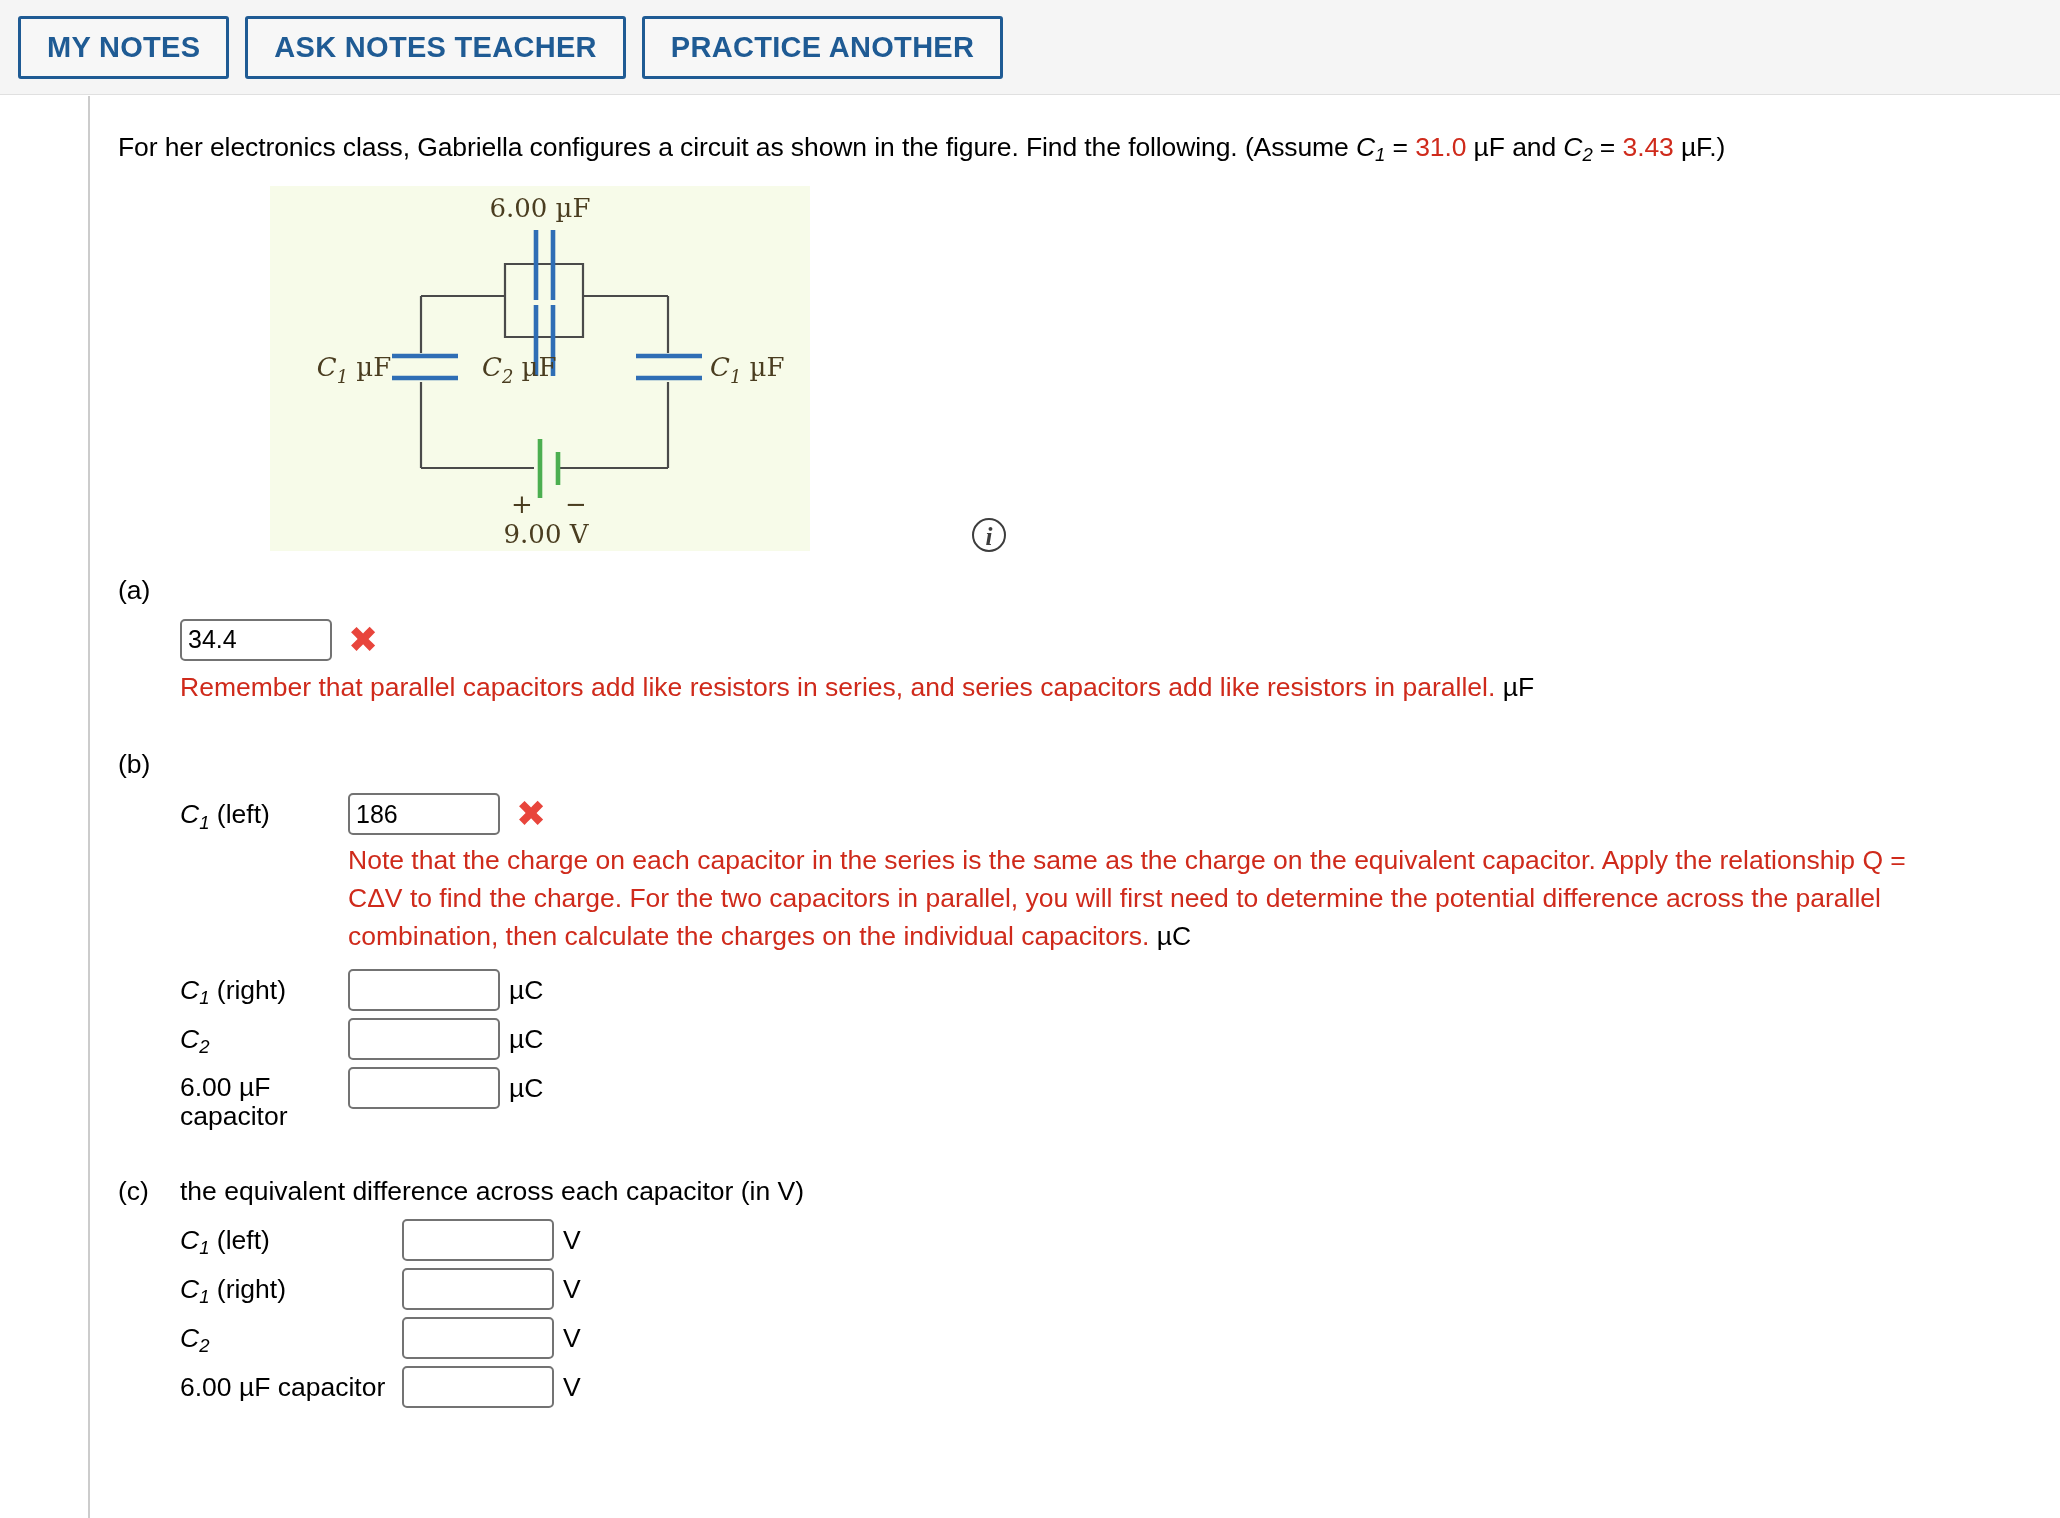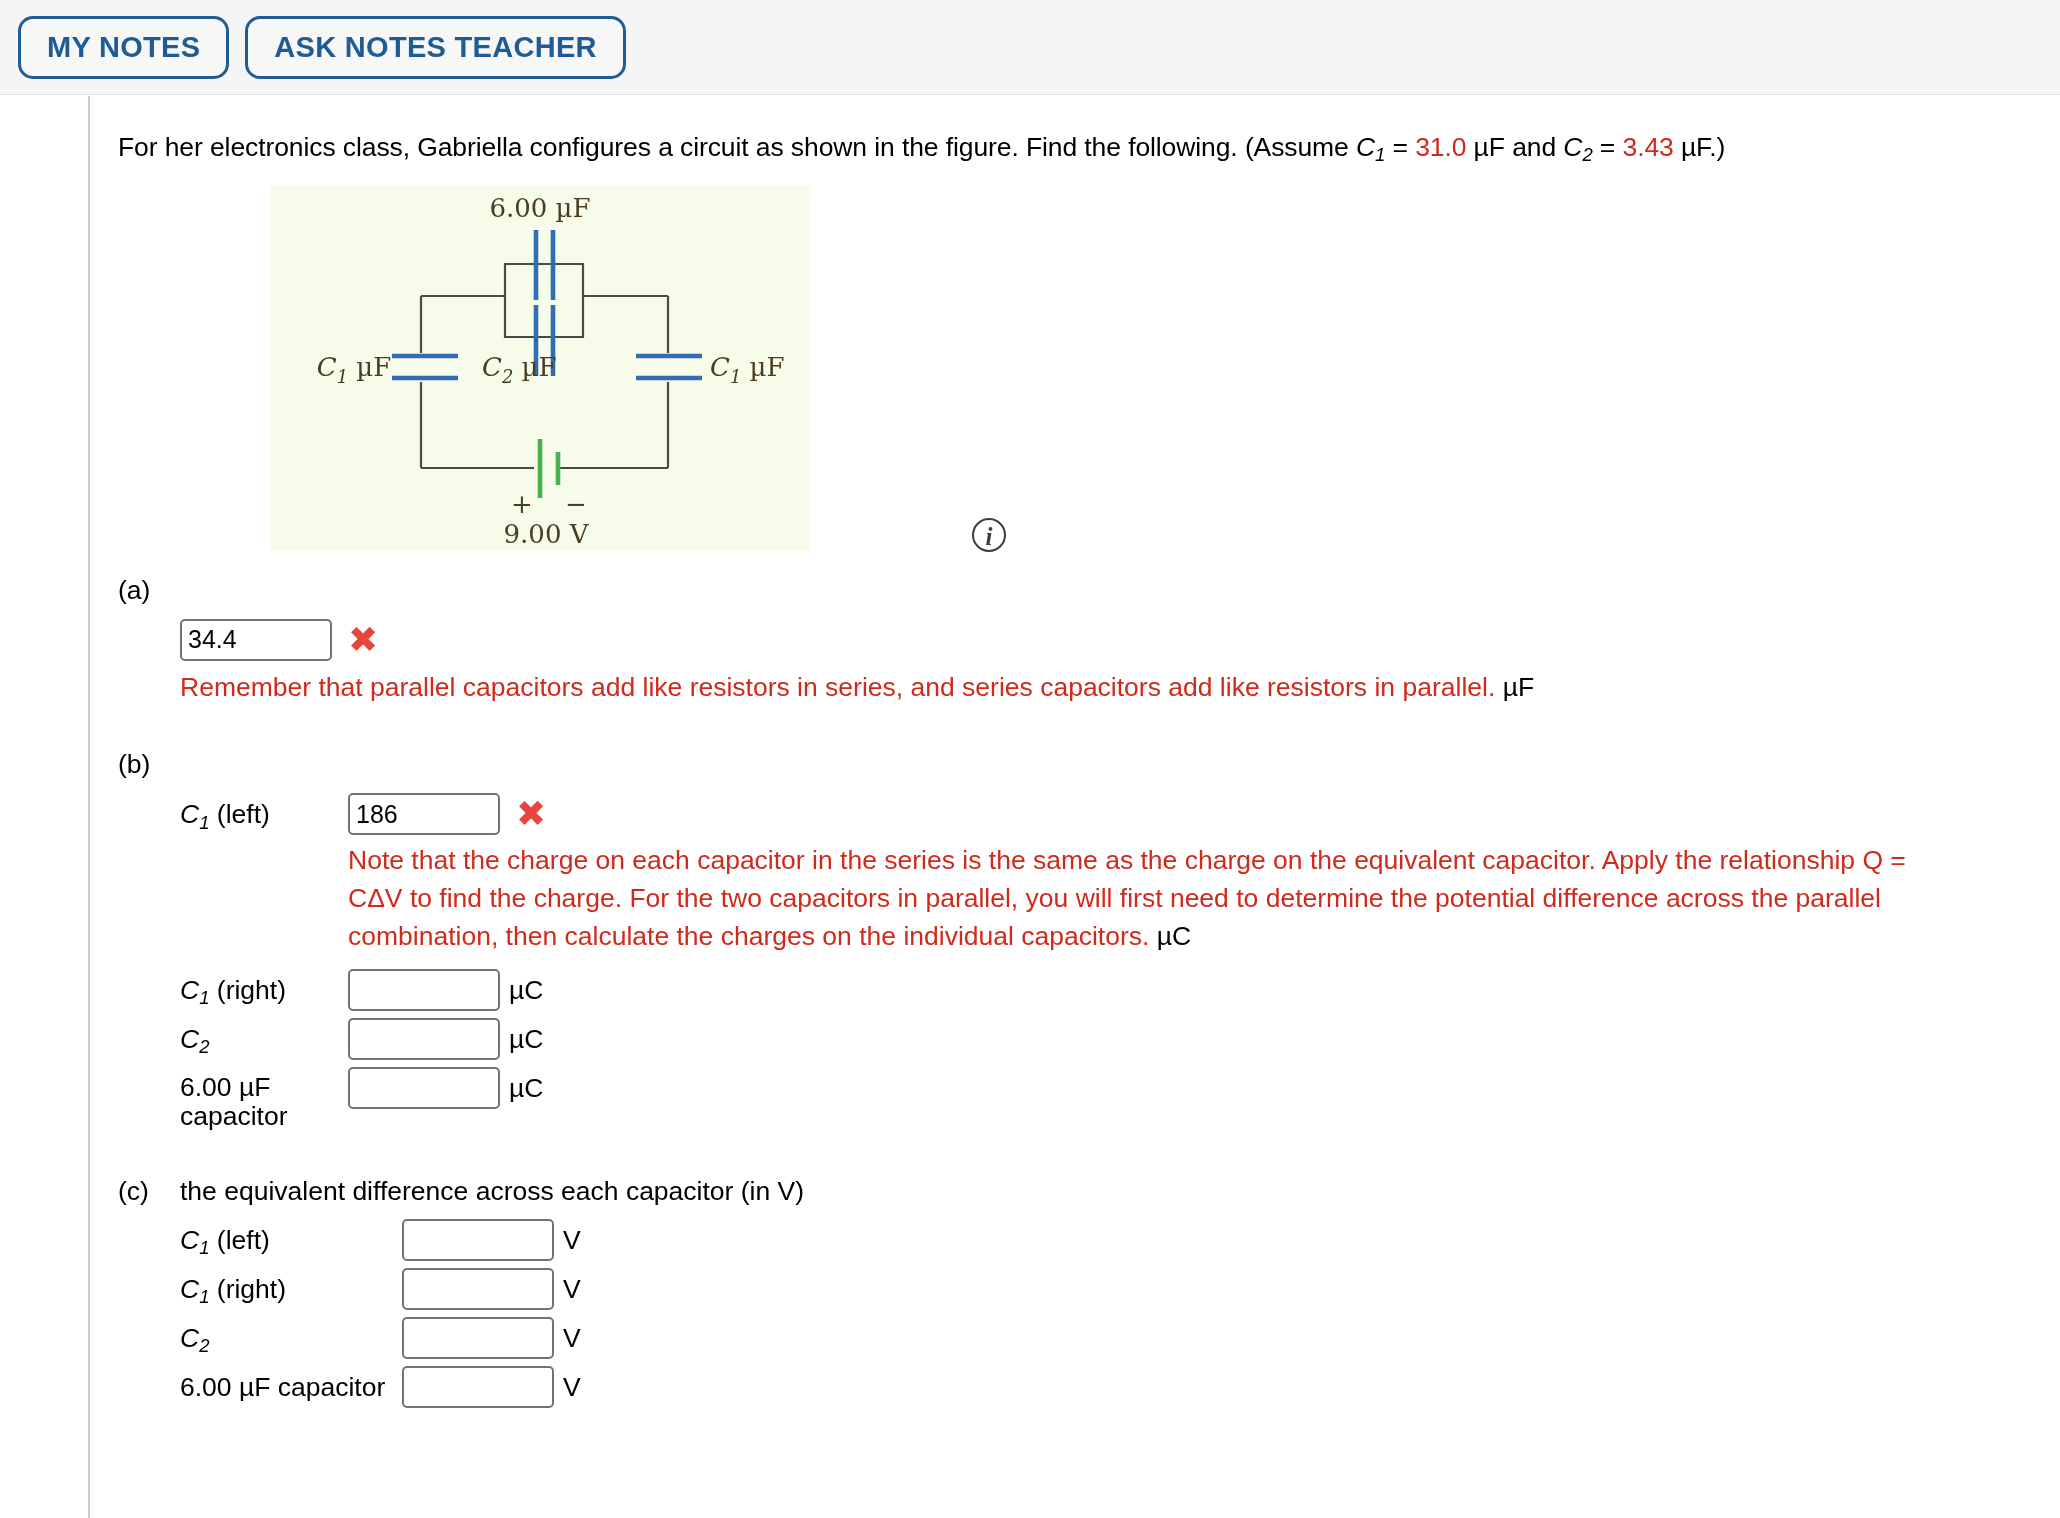--- a/index.html
+++ b/index.html
@@ -26,21 +26,21 @@
     border-bottom: 1px solid #e0e0e0;
     box-sizing: border-box;
     display: flex;
     align-items: center;
     padding-left: 18px;
     gap: 16px;
   }
   .tool-btn {
     background: #f7f7f7;
     border: 3px solid #1f5b94;
-    border-radius: 15px;
+    border-radius: 3px;
     color: #1f5b94;
     font-size: 29px;
     font-weight: 700;
     letter-spacing: 0.3px;
     padding: 14px 26px;
     cursor: pointer;
     white-space: nowrap;
     font-family: "Liberation Sans", sans-serif;
     line-height: 1;
   }
@@ -162,20 +162,21 @@
     line-height: 1.42;
   }
   .feedback .blk { color: #000; }
 </style>
 </head>
 <body>
 
 <div id="toolbar">
   <button class="tool-btn">MY NOTES</button>
   <button class="tool-btn">ASK NOTES TEACHER</button>
+  <button class="tool-btn">PRACTICE ANOTHER</button>
 </div>
 
 <div id="left-rule"></div>
 
 <div id="content">
 
   <div class="statement"><span>For her electronics class, Gabriella configures a circuit as shown in the figure. Find the following. (Assume </span><span class="var">C</span><sub class="var">1</sub><span> = </span><span class="red">31.0</span><span> µF and </span><span class="var">C</span><sub class="var">2</sub><span> = </span><span class="red">3.43</span><span> µF.)</span></div>
 
   <div id="figure-wrap">
     <div id="figure">

